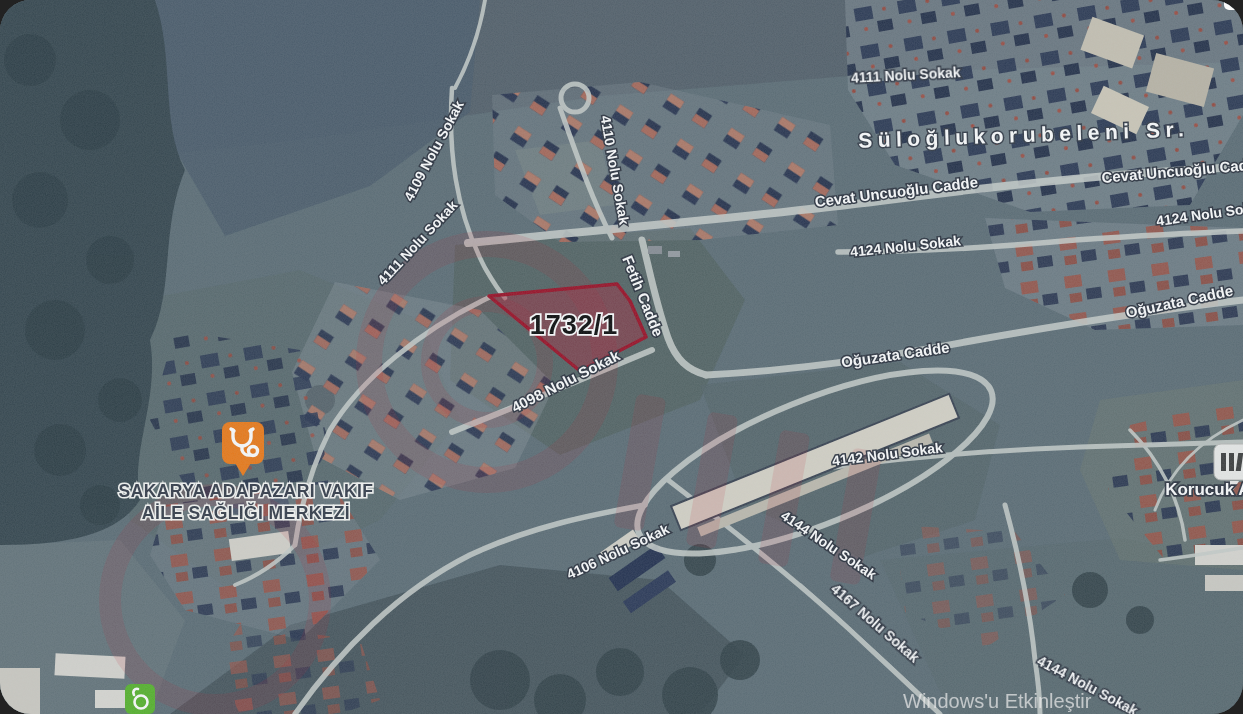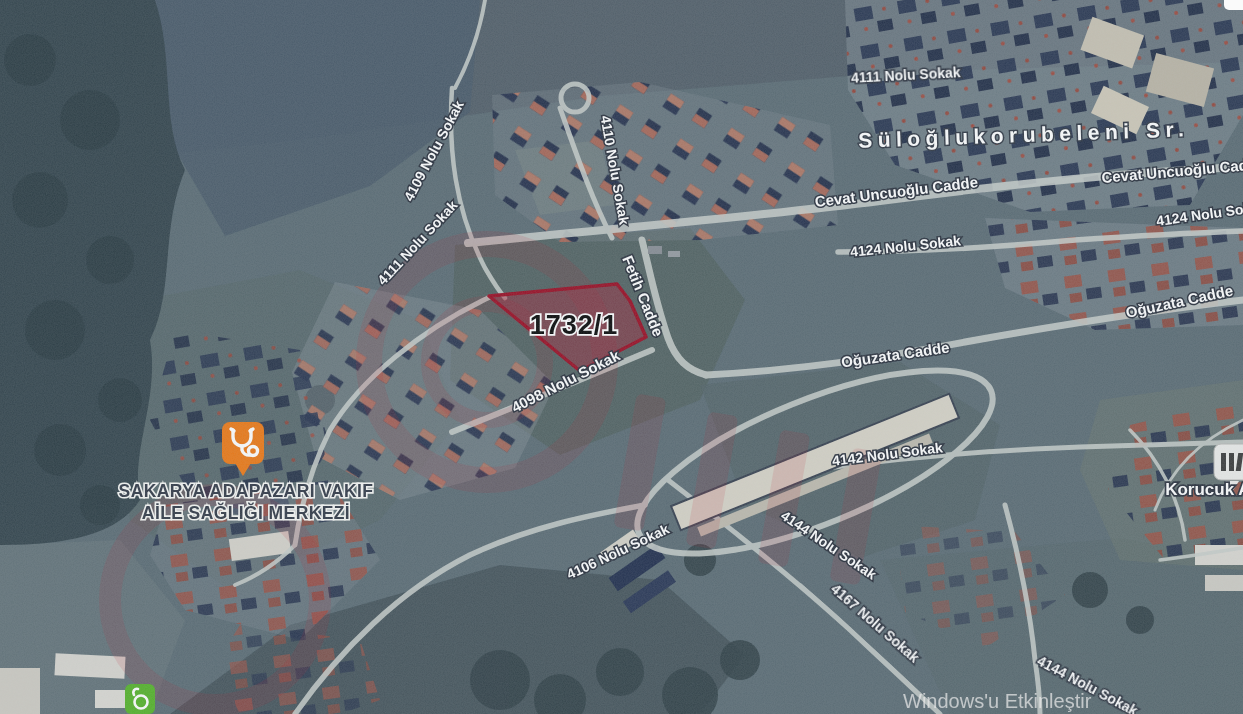--- a/index.html
+++ b/index.html
@@ -1,16 +1,16 @@
 <!DOCTYPE html>
 <html><head>
 <meta charset="utf-8">
 <style>
   html,body{margin:0;padding:0;background:#222;}
-  .stage{position:relative;width:1243px;height:714px;overflow:hidden;font-family:"Liberation Sans",sans-serif;}
+  .stage{position:relative;width:1243px;height:714px;overflow:hidden;font-family:"Liberation Sans",sans-serif;border-radius:31px;}
   svg{display:block;}
   text{font-family:"Liberation Sans",sans-serif;}
   .lbl{fill:#ffffff;stroke:#2d333f;stroke-width:3px;paint-order:stroke;font-weight:700;font-size:14px;text-anchor:middle;}
   .lbl-15{font-size:15px;}
   .lbl-start{text-anchor:start;}
   .lbl-big{fill:#ffffff;stroke:#333a46;stroke-width:3px;paint-order:stroke;font-weight:600;font-size:21px;letter-spacing:5.5px;text-anchor:middle;}
   .poi-lbl{fill:#353c49;stroke:#f8f8f5;stroke-width:3.2px;paint-order:stroke;font-weight:800;font-size:17.5px;text-anchor:middle;letter-spacing:.4px;}
   .korucuk-lbl{fill:#ffffff;stroke:#2d333f;stroke-width:3.4px;paint-order:stroke;font-weight:800;font-size:17px;text-anchor:middle;}
   .parcel-lbl{fill:#0b0b0b;stroke:#ffffff;stroke-width:3.6px;paint-order:stroke;font-weight:800;font-size:27px;text-anchor:middle;letter-spacing:1px;}
   .win-lbl{fill:#e9e9e9;opacity:.72;font-size:20px;font-weight:400;text-anchor:start;stroke:none;}

